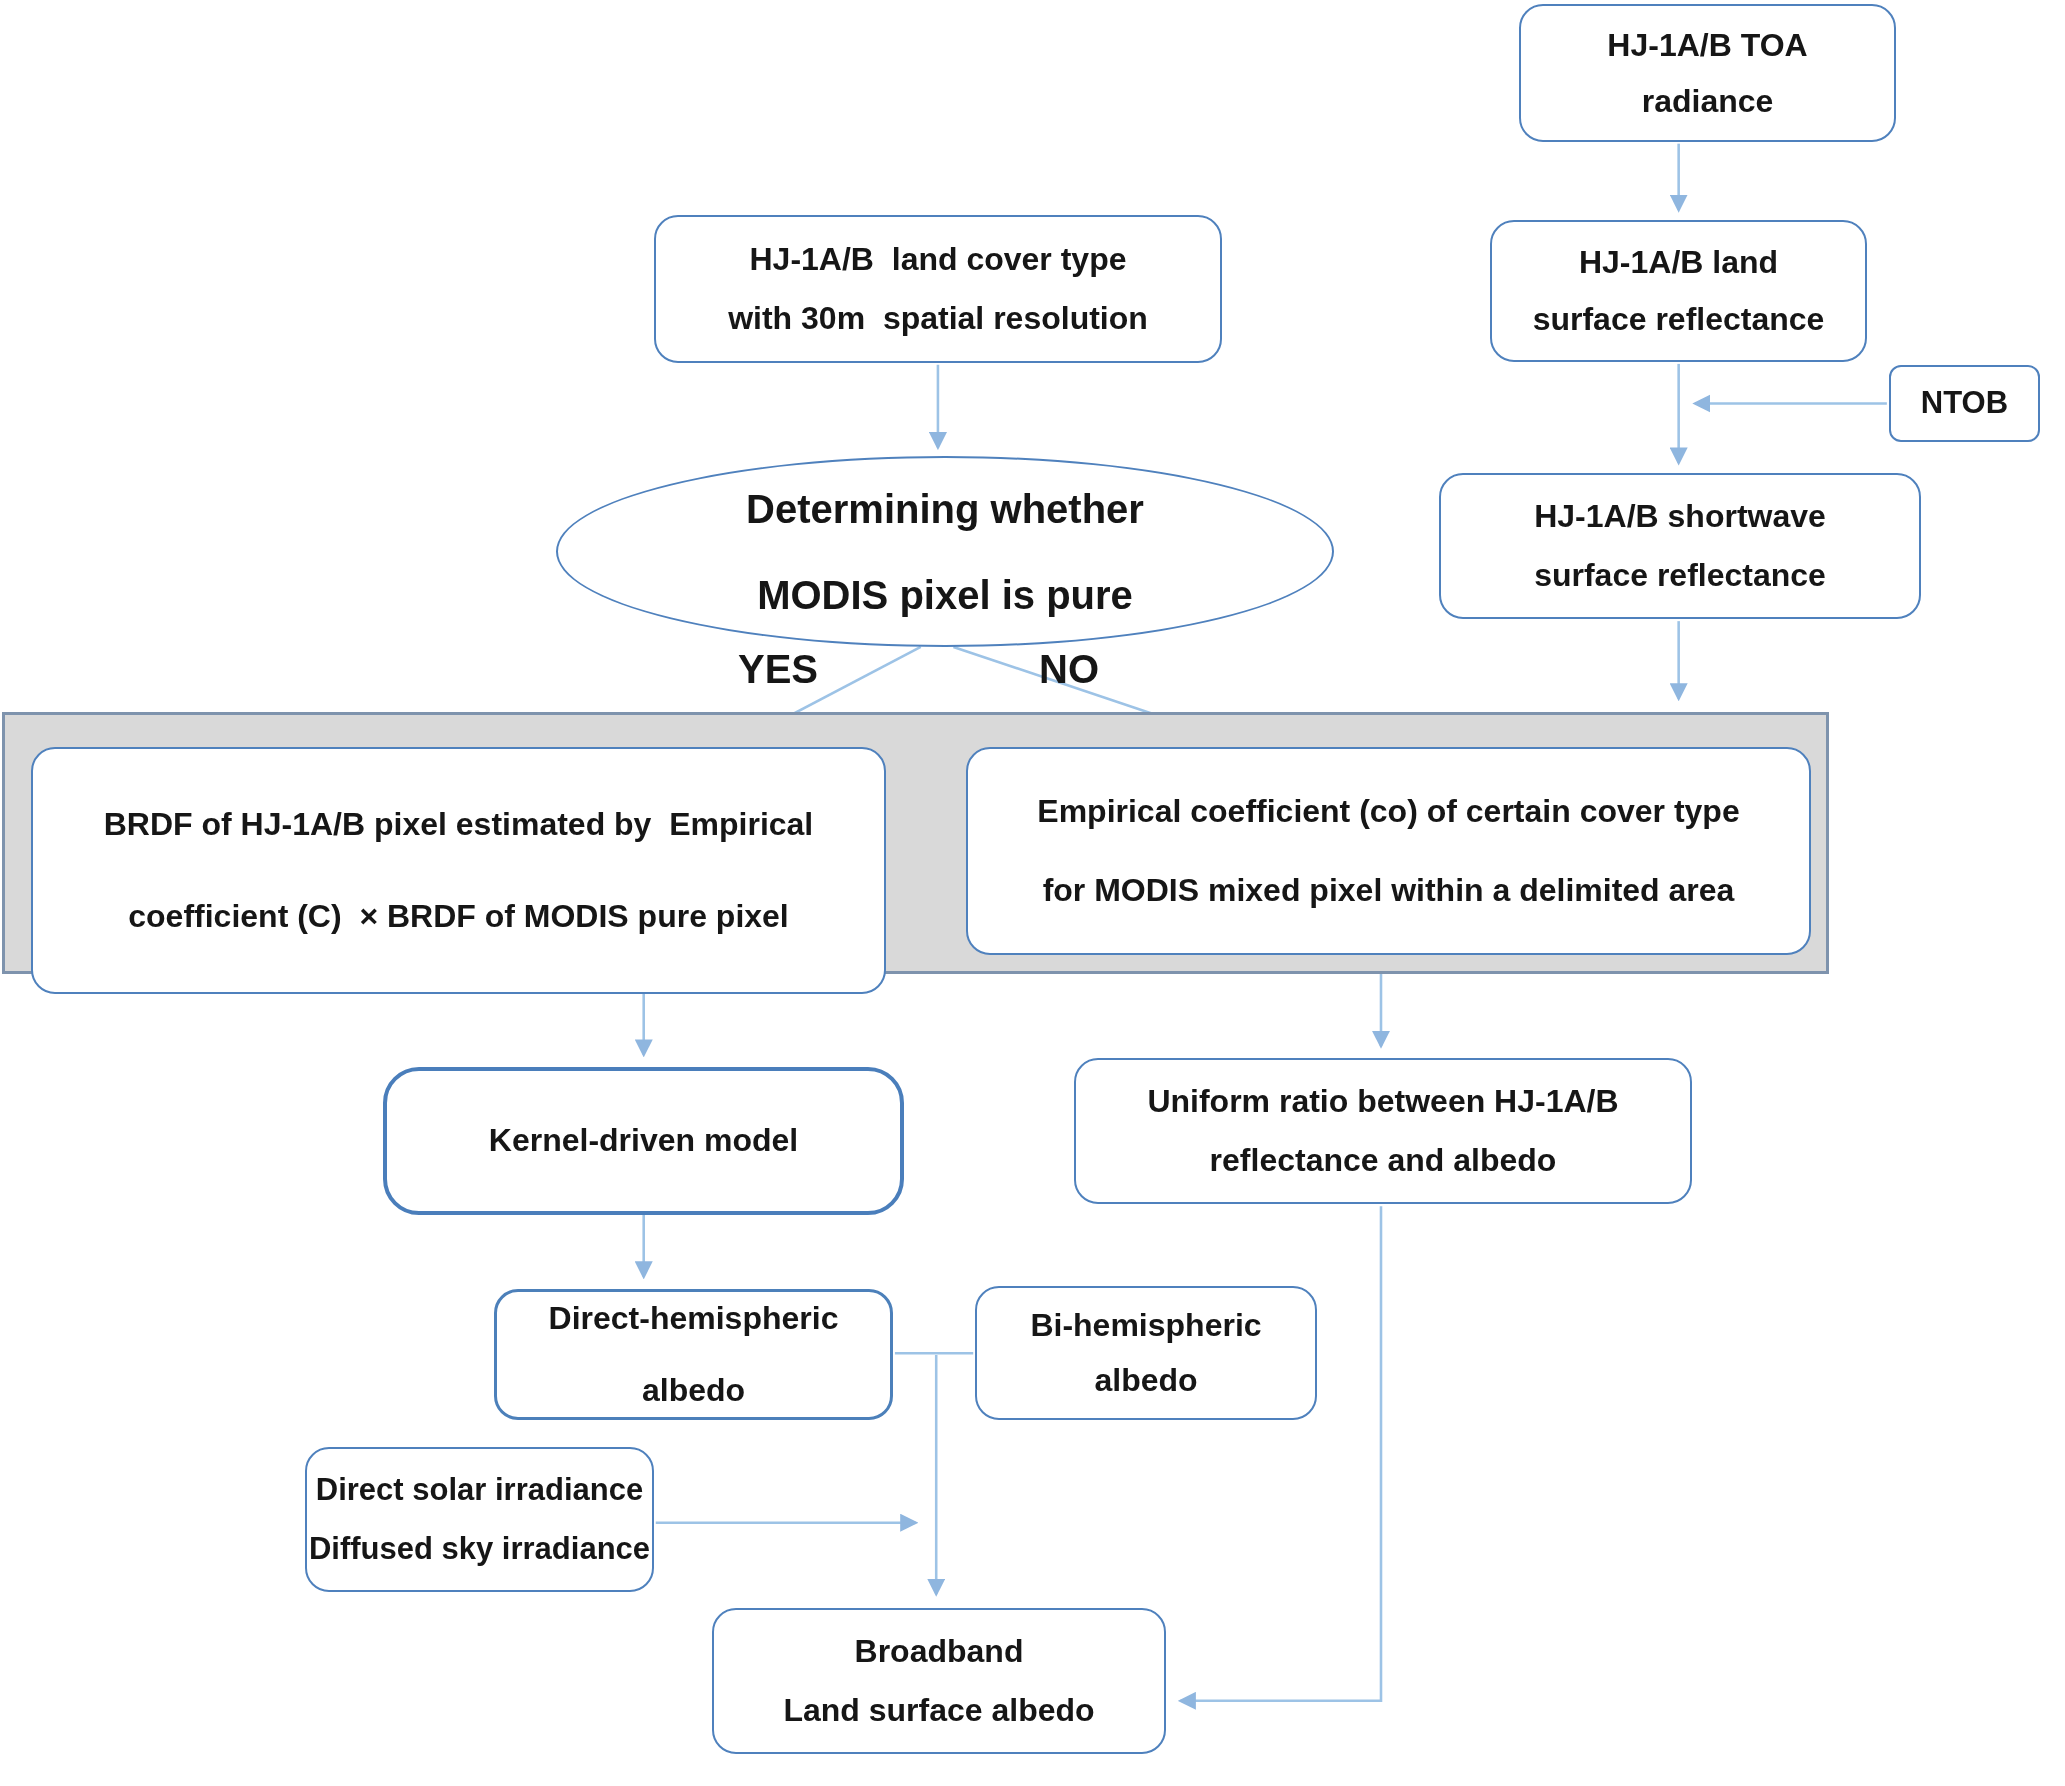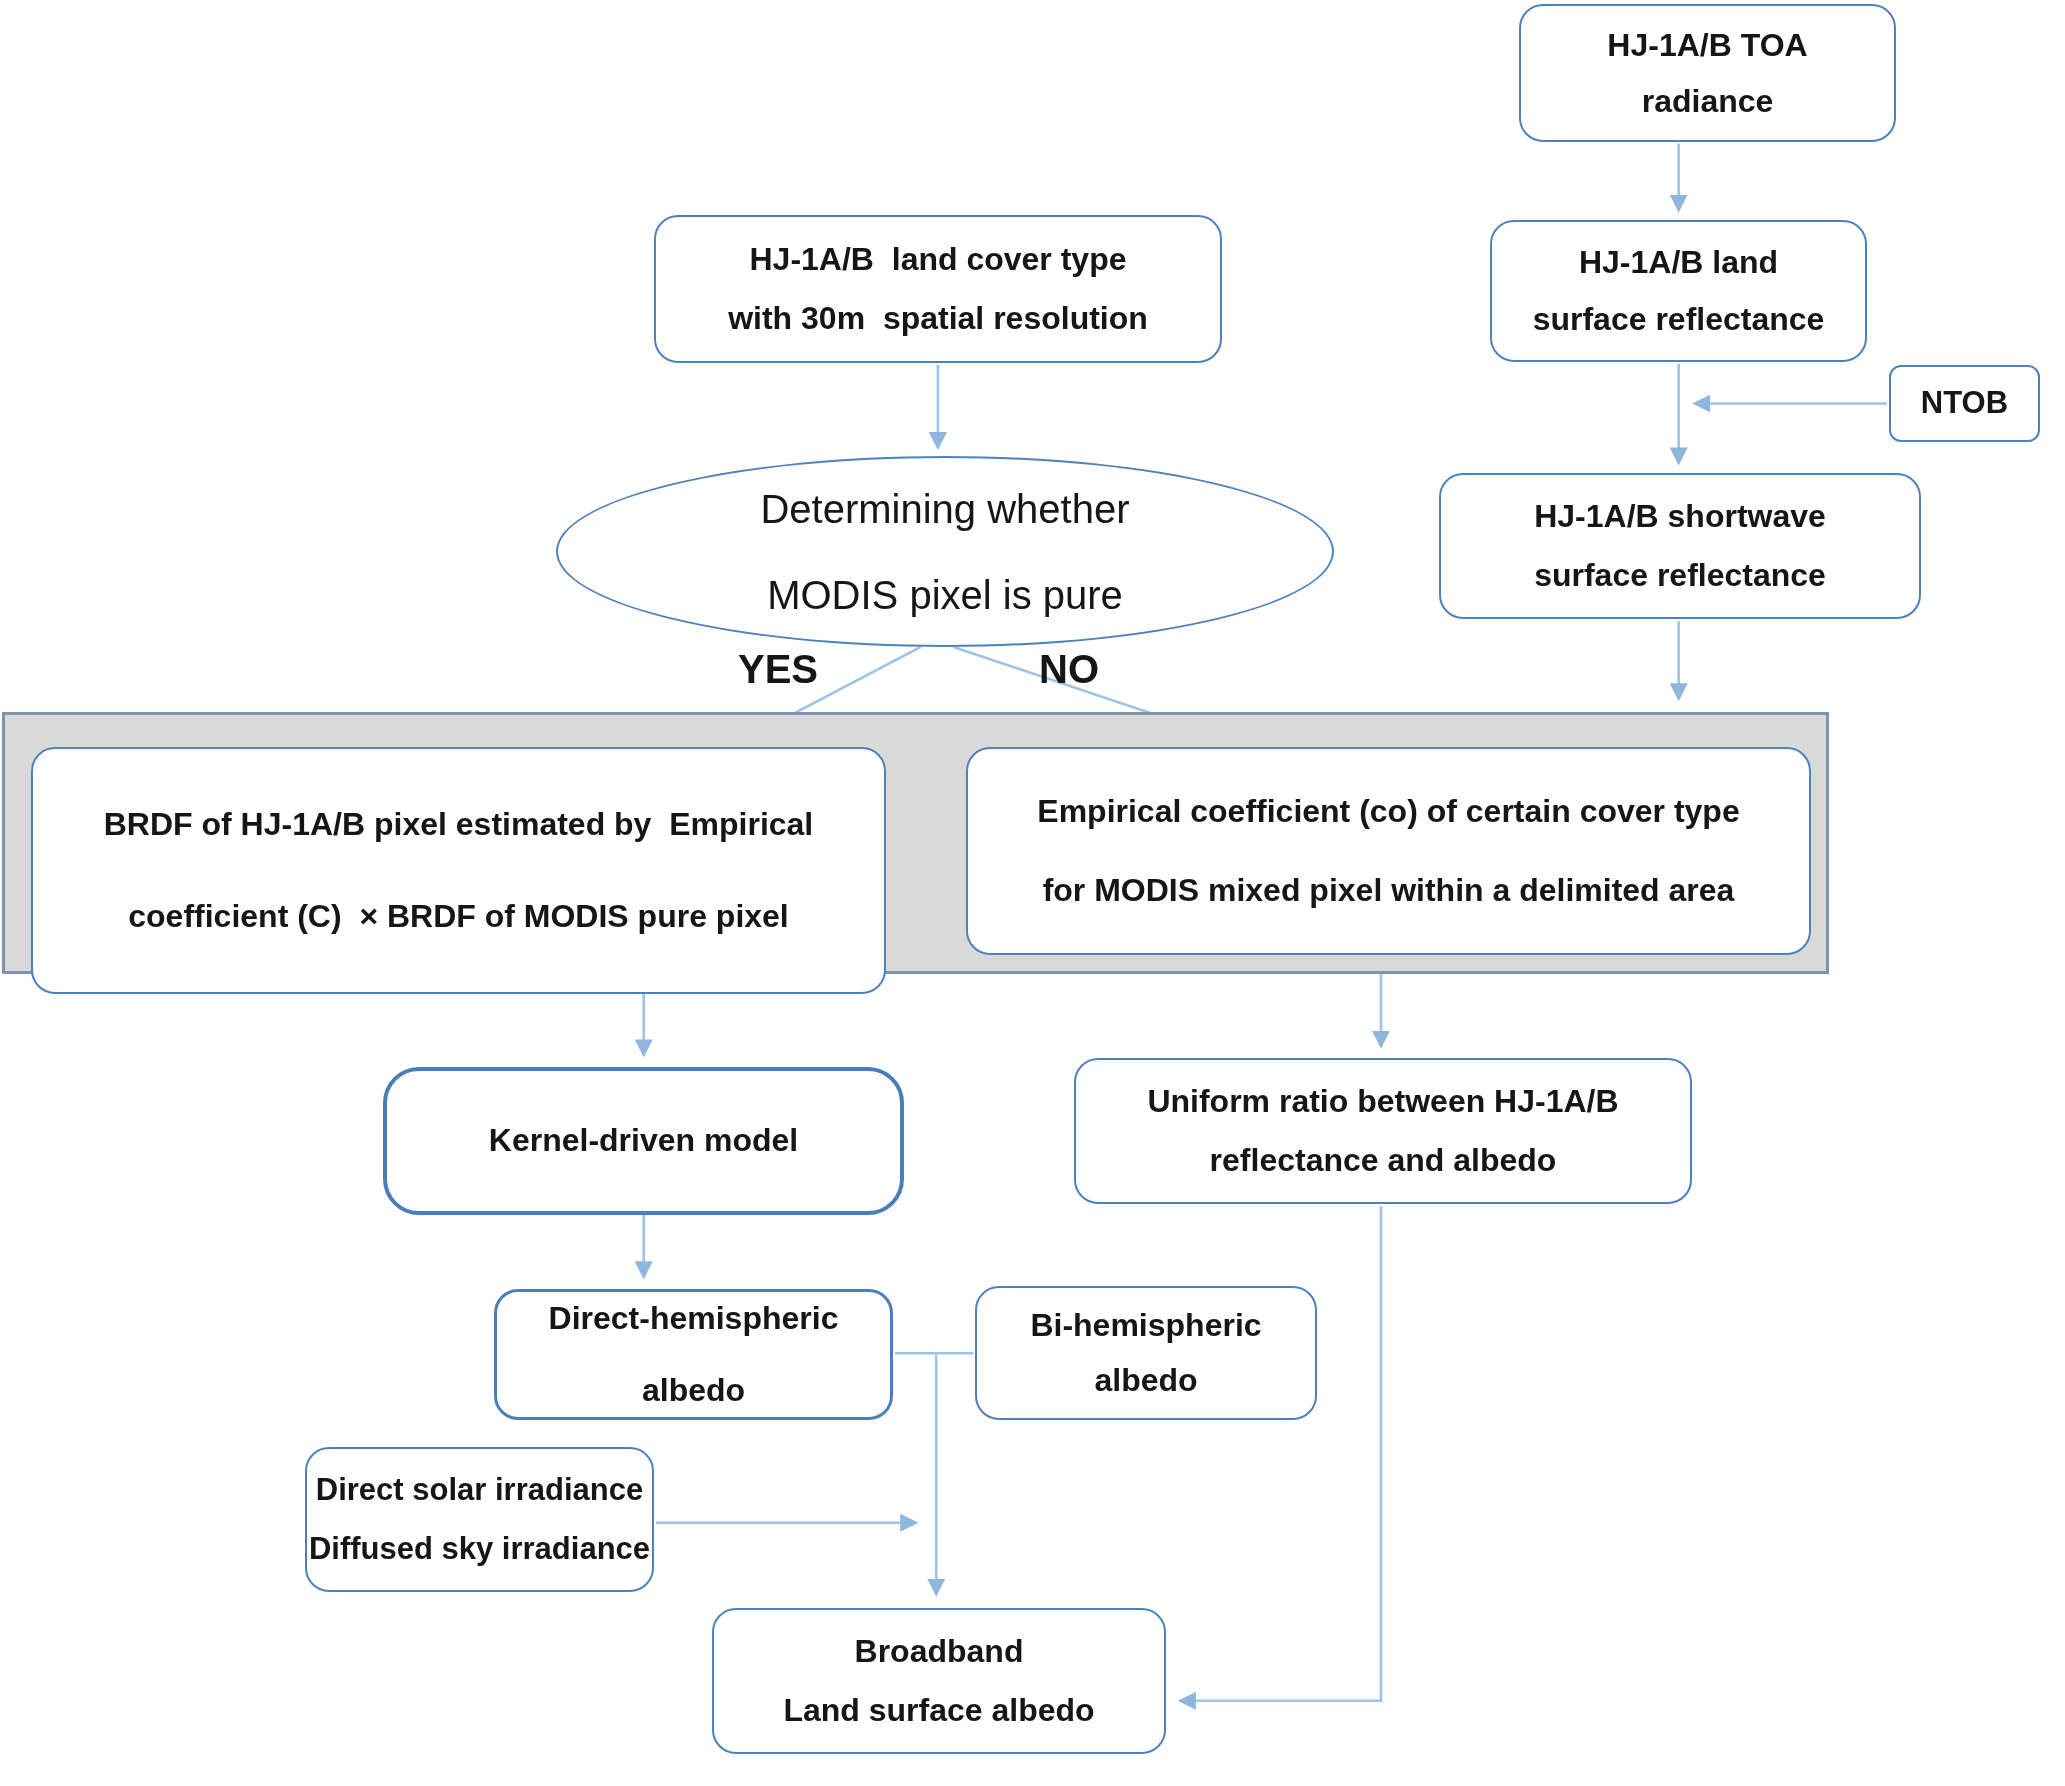--- a/index.html
+++ b/index.html
@@ -30,21 +30,21 @@
   .thick{border-width:4.3px;border-color:#4a7ebb;}
   .semi{border-width:3.4px;border-color:#4c80ba;gap:28px;}
   .ellipse{
     position:absolute;
     background:#ffffff;
     border:2.6px solid var(--box-border,#4f81bd);
     border-radius:50%;
     box-sizing:border-box;
     display:flex;flex-direction:column;
     align-items:center;justify-content:center;
-    text-align:center;font-weight:normal;font-size:40px;line-height:1.75;gap:16px;
+    text-align:center;font-weight:bold;font-size:40px;line-height:1.75;gap:16px;
   }
   .band{
     position:absolute;
     background:var(--band-fill,#d9d9d9);
     border:3.4px solid var(--band-border,#7e93ad);
     box-sizing:border-box;
   }
   .branch-label{
     position:absolute;
     font-weight:bold;font-size:40px;

